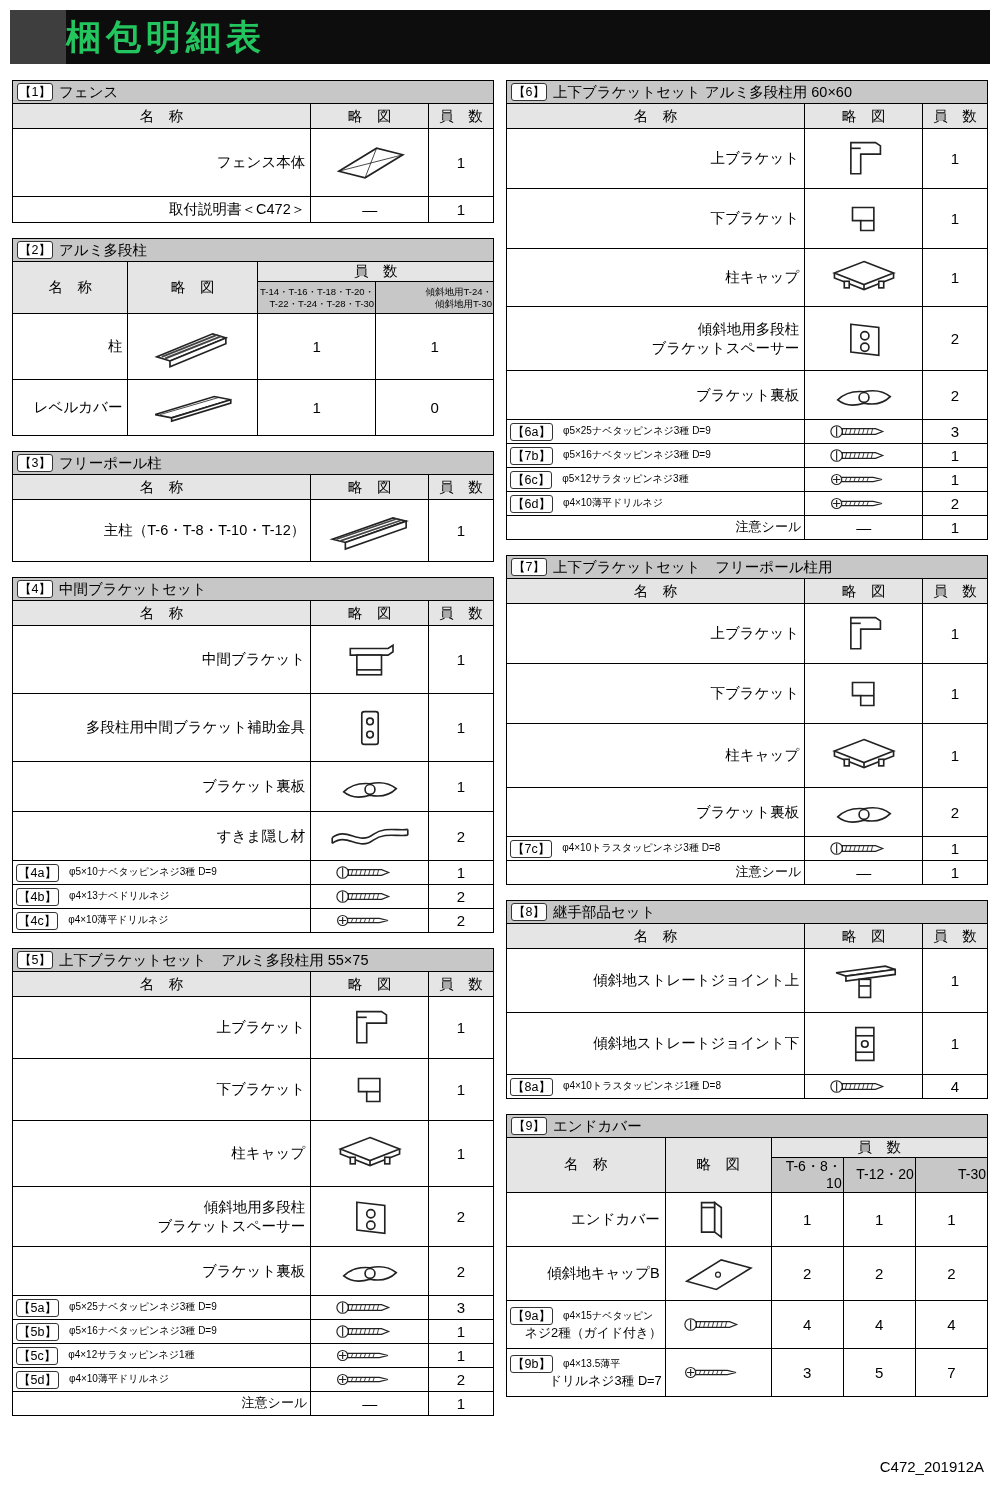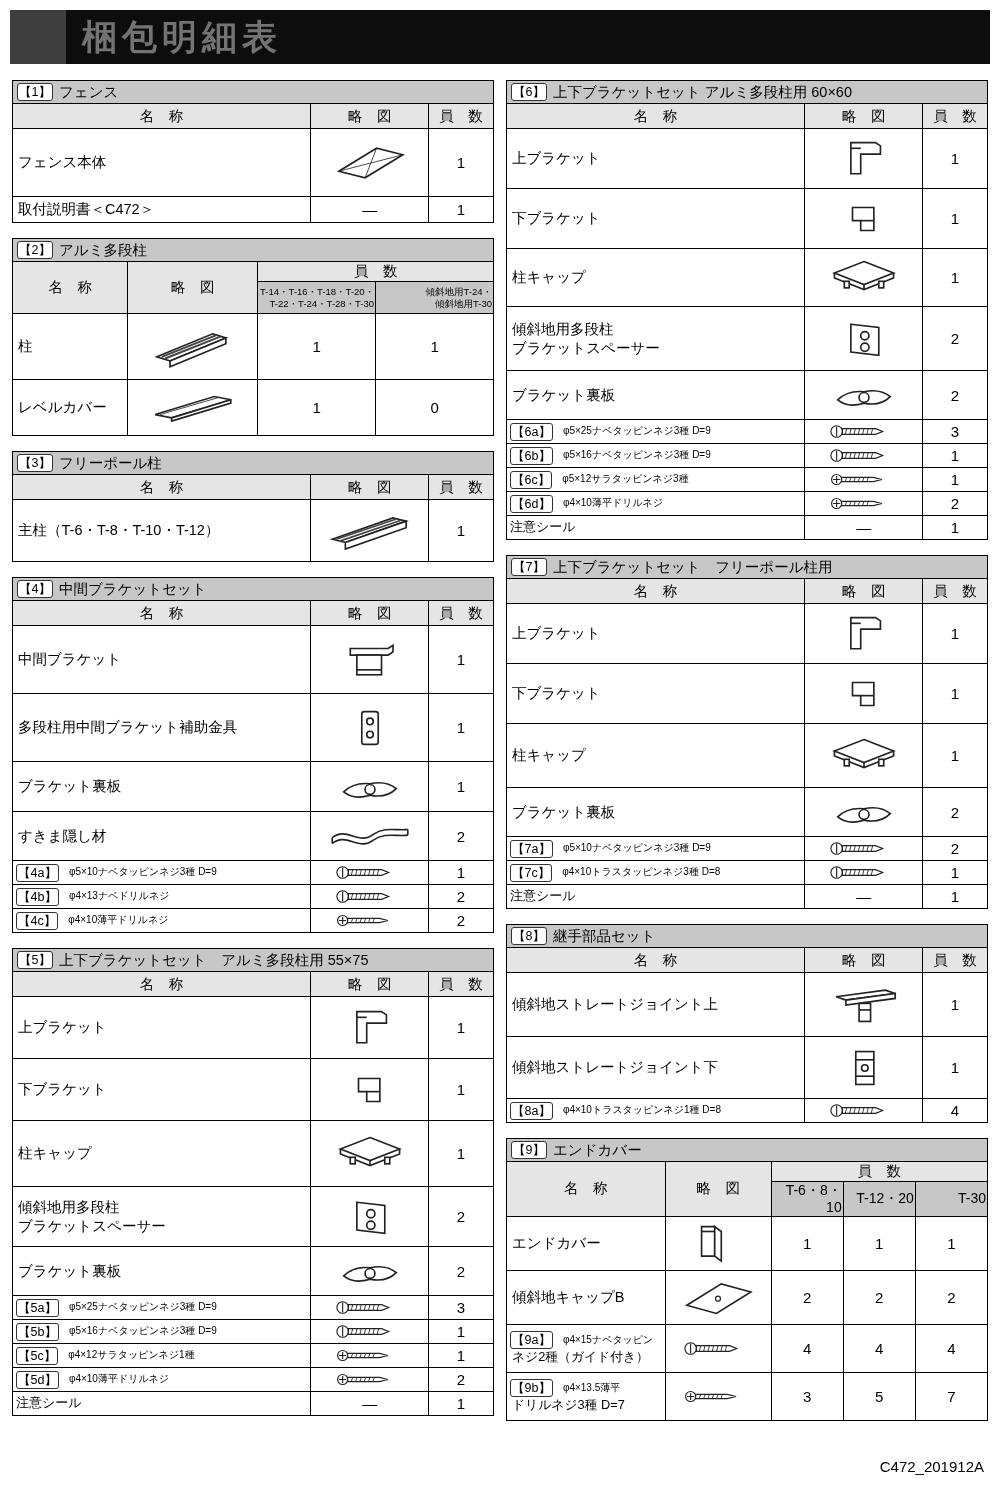--- a/index.html
+++ b/index.html
@@ -1,32 +1,32 @@
 <!DOCTYPE html>
 <html><head>
 <meta charset="utf-8">
 <style>
 *{box-sizing:border-box;margin:0;padding:0}
 html,body{background:#fff}
 body{width:1000px;height:1491px;position:relative;font-family:"Liberation Sans","DejaVu Sans",sans-serif;color:#000}
 .titlebar{position:absolute;top:10px;left:10px;width:980px;height:54px;background:#0d0d0d;display:flex;align-items:stretch}
 .accent{width:56px;background:#3e3e3e}
-.main-title{color:#737373;font-weight:bold;font-size:35px;line-height:54px;padding-left:16px;letter-spacing:5px;white-space:nowrap}
+.main-title{color:#22c55e;font-weight:bold;font-size:35px;line-height:54px;letter-spacing:5px;white-space:nowrap}
 .columns{position:absolute;top:80px;left:12px;width:976px;display:flex;gap:12px}
 .col{flex:1;min-width:0}
 table.sec{border-collapse:collapse;width:100%;table-layout:fixed;margin-bottom:15px}
 table.sec td{border:1.5px solid #000;vertical-align:middle;overflow:hidden}
 .sec-head td{background:#c7c7c7;padding:1px 4px;height:23px}
 .wrap{display:flex;align-items:center;gap:6px;font-size:14.5px;white-space:nowrap}
 .tag-box{background:#fff;border:1px solid #333;border-radius:3px;padding:0 1px;font-size:12.5px;line-height:16px;white-space:nowrap;flex:0 0 auto}
 .col-head td{background:#e5e5e5;text-align:center;font-size:14.5px;height:25px;padding:0}
 td.qh{height:20px}
 td.sub-cell{height:32px;font-size:9.5px;line-height:1.2;text-align:right;background:#c7c7c7;padding:0 1px}
 td.sub-cell.s9s{font-size:14px;height:22px}
-td.n{font-size:14.5px;padding:2px 5px;text-align:left;line-height:1.25}
+td.n{font-size:14.5px;padding:2px 5px;text-align:right;line-height:1.25}
 td.n.xs{padding:1px 3px;font-size:13px}
 td.q{text-align:center;font-size:15px}
 td.d{text-align:center;padding:1px}
 td.dash{font-size:15px;text-align:center}
 .lbl{display:flex;align-items:center;gap:10px;white-space:nowrap}
 .scr-name{font-size:10px;white-space:nowrap}
 .l2{font-size:12.8px;padding-left:2px}
 svg.dg{width:86px;height:46px;display:block;margin:0 auto}
 svg.dg.scr{width:72px;height:19px}
 .footer-code{position:absolute;right:16px;bottom:16px;font-size:15px}
@@ -652,21 +652,21 @@
             <td class="d">
               <svg class="dg scr" viewBox="0 0 100 24">
                 <use href="#i-screwpan"></use>
               </svg>
             </td>
             <td class="q">3</td>
           </tr>
     <tr class="r24">
             <td class="n xs">
               <div class="lbl">
-                <span class="tag-box">【6b】</span>
+                <span class="tag-box">【7b】</span>
                 <span class="scr-name">φ5×16ナベタッピンネジ3種 D=9</span>
               </div>
             </td>
             <td class="d">
               <svg class="dg scr" viewBox="0 0 100 24">
                 <use href="#i-screwpan"></use>
               </svg>
             </td>
             <td class="q">1</td>
           </tr>
@@ -751,34 +751,20 @@
                 <use href="#i-cap"></use>
               </svg>
             </td>
             <td class="q">1</td>
           </tr>
     <tr class="r46">
             <td class="n">ブラケット裏板</td>
             <td class="d">
               <svg class="dg" viewBox="0 0 100 56">
                 <use href="#i-backplate"></use>
-              </svg>
-            </td>
-            <td class="q">2</td>
-          </tr>
-    <tr class="r24">
-            <td class="n xs">
-              <div class="lbl">
-                <span class="tag-box">【7a】</span>
-                <span class="scr-name">φ5×10ナベタッピンネジ3種 D=9</span>
-              </div>
-            </td>
-            <td class="d">
-              <svg class="dg scr" viewBox="0 0 100 24">
-                <use href="#i-screwpan"></use>
               </svg>
             </td>
             <td class="q">2</td>
           </tr>
     <tr class="r24">
             <td class="n xs">
               <div class="lbl">
                 <span class="tag-box">【7c】</span>
                 <span class="scr-name">φ4×10トラスタッピンネジ3種 D=8</span>
               </div>

